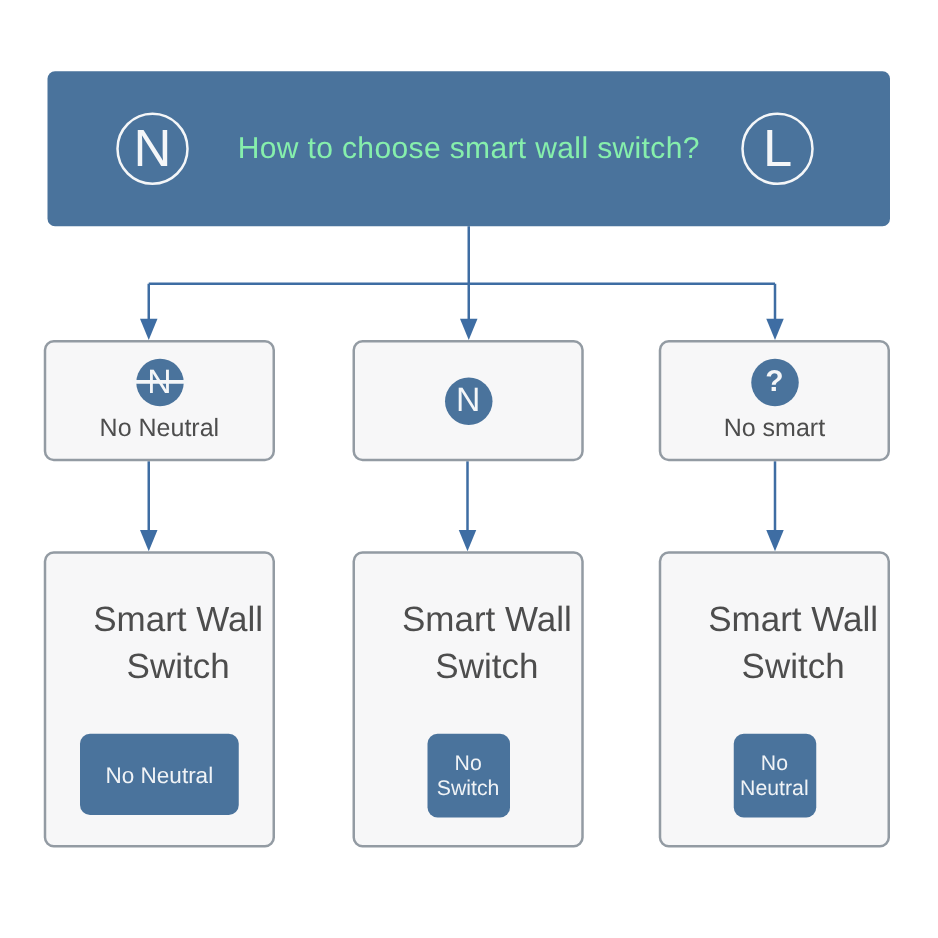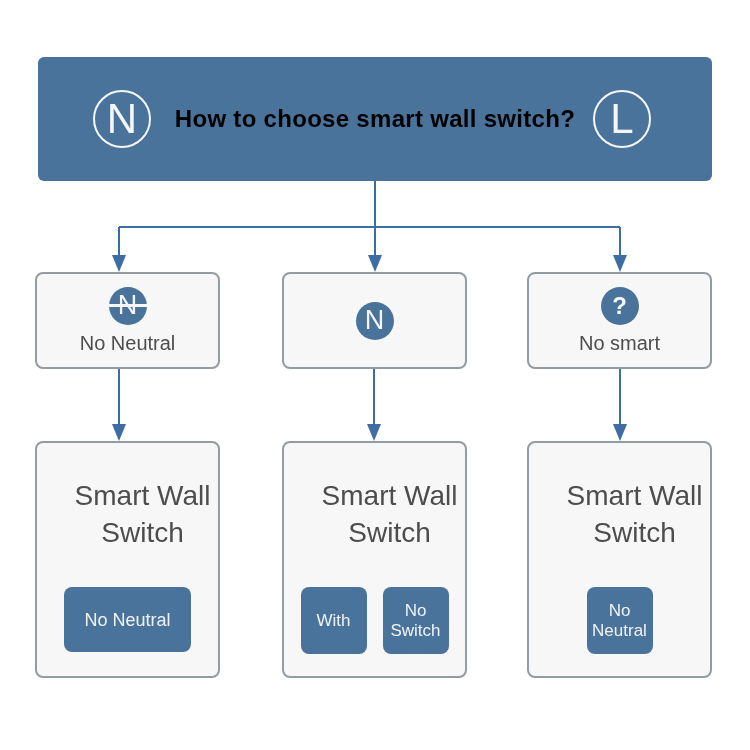--- a/index.html
+++ b/index.html
@@ -1,21 +1,21 @@
 <!DOCTYPE html>
 <html style="--accent: #4a739c; --arrow: #3e6da3; --box_fill: #f7f7f8; --box_border: #939ba3; --text: #4d4d4d;"><head>
 <meta charset="utf-8">
 <style>
   html,body{margin:0;padding:0;background:#ffffff;}
   body{width:750px;height:750px;position:relative;font-family:"Liberation Sans",sans-serif;-webkit-font-smoothing:antialiased;}
   .canvas{position:absolute;inset:0;}
 
   
   .hdr{position:absolute;left:38px;top:57px;width:674px;height:124px;background:var(--accent,#4a739c);border-radius:6px;}
-  .hdr-title{position:absolute;left:50%;top:50%;transform:translate(-50%,-50%);width:430px;text-align:center;color:#000000;font-size:24px;line-height:34px;font-weight:700;letter-spacing:.3px;}
+  .hdr-title{position:absolute;left:50%;top:50%;transform:translate(-50%,-50%);width:430px;text-align:center;color:#86efac;font-size:24px;line-height:34px;font-weight:400;letter-spacing:.3px;}
   .ring{position:absolute;width:58px;height:58px;border:2.5px solid #f4f6f8;border-radius:50%;box-sizing:border-box;display:flex;align-items:center;justify-content:center;color:#f4f6f8;font-size:42px;font-weight:400;top:33px;}
   .ring.left{left:55px;}
   .ring.right{left:555px;}
 
   
   .connectors{position:absolute;left:0;top:0;}
 
   
   .opt{position:absolute;top:272px;width:185px;height:97px;box-sizing:border-box;background:var(--box_fill,#f7f7f8);border:2px solid var(--box_border,#939ba3);border-radius:8px;display:flex;flex-direction:column;align-items:center;justify-content:center;gap:7px;}
   .col1{left:35px;}.col2{left:282px;}.col3{left:527px;}
@@ -91,21 +91,20 @@
   <div class="res col1">
     <div class="res-title">Smart Wall Switch</div>
     <div class="btn-row">
       <div class="chip wide">No Neutral</div>
     </div>
   </div>
 
   <div class="res col2">
     <div class="res-title">Smart Wall Switch</div>
     <div class="btn-row">
-      <div class="chip sq">With</div>
       <div class="chip sq">No Switch</div>
     </div>
   </div>
 
   <div class="res col3">
     <div class="res-title">Smart Wall Switch</div>
     <div class="btn-row">
       <div class="chip sq">No Neutral</div>
     </div>
   </div>

